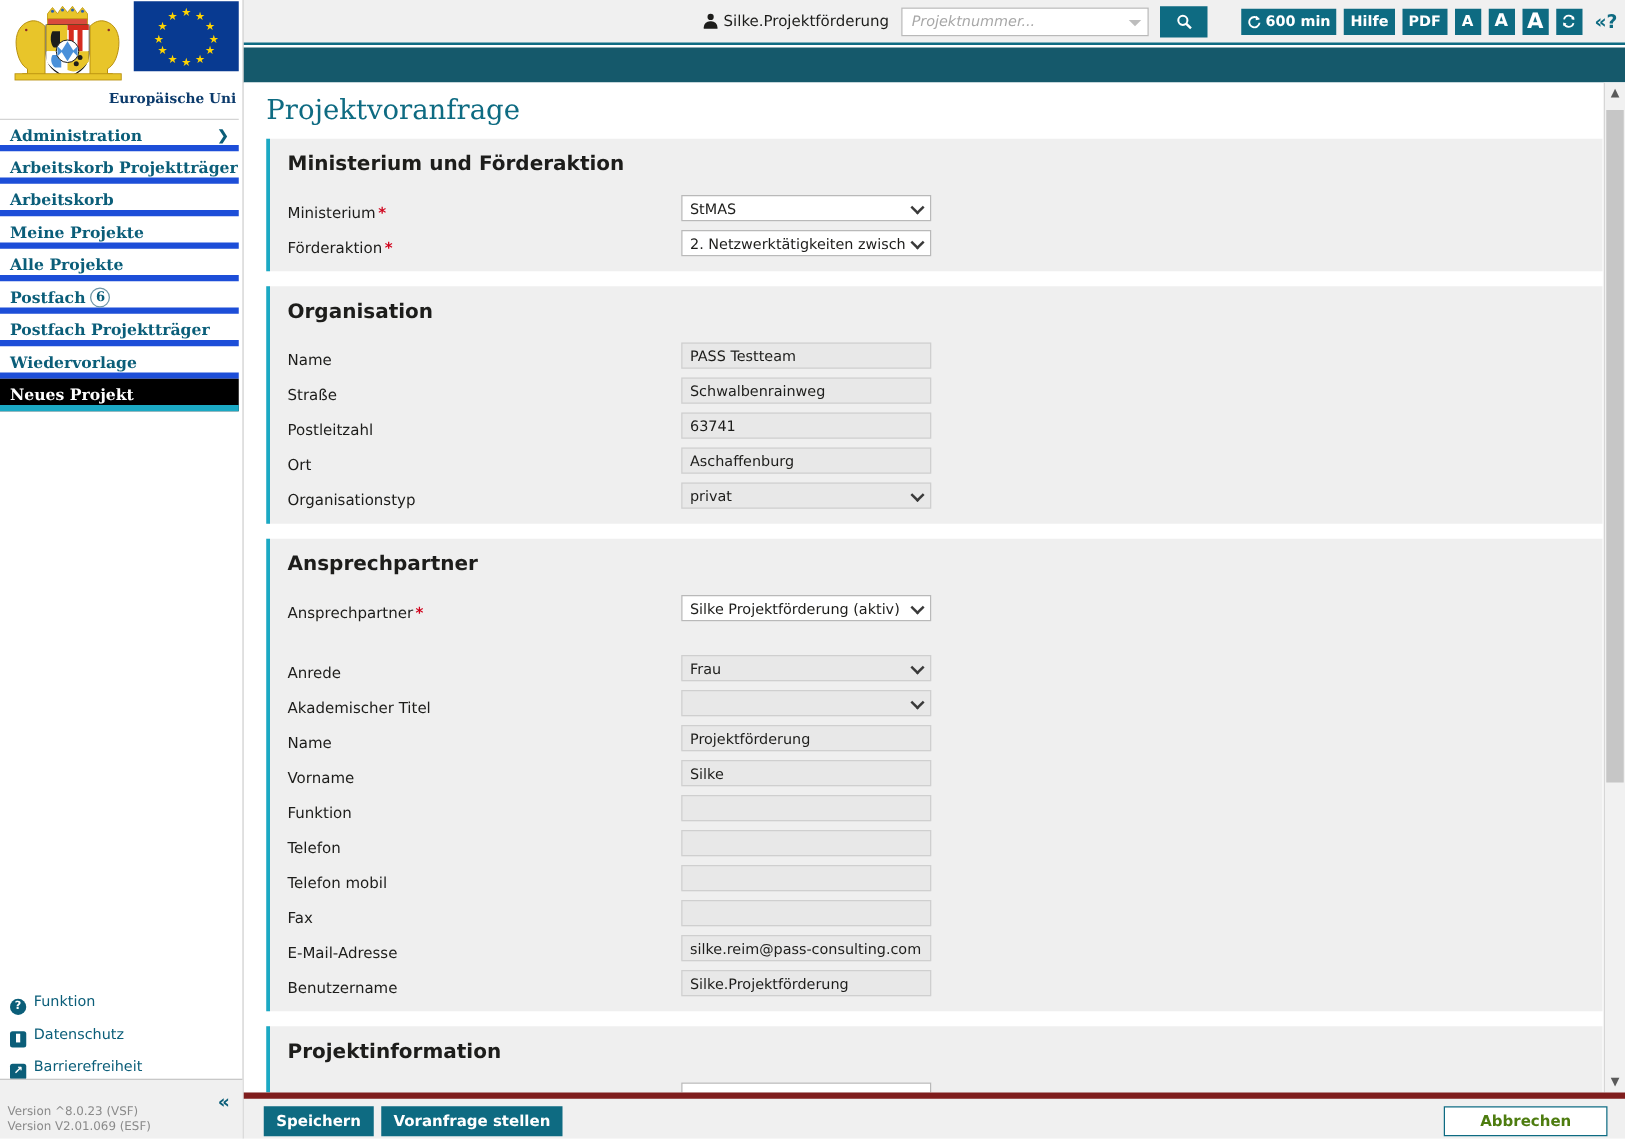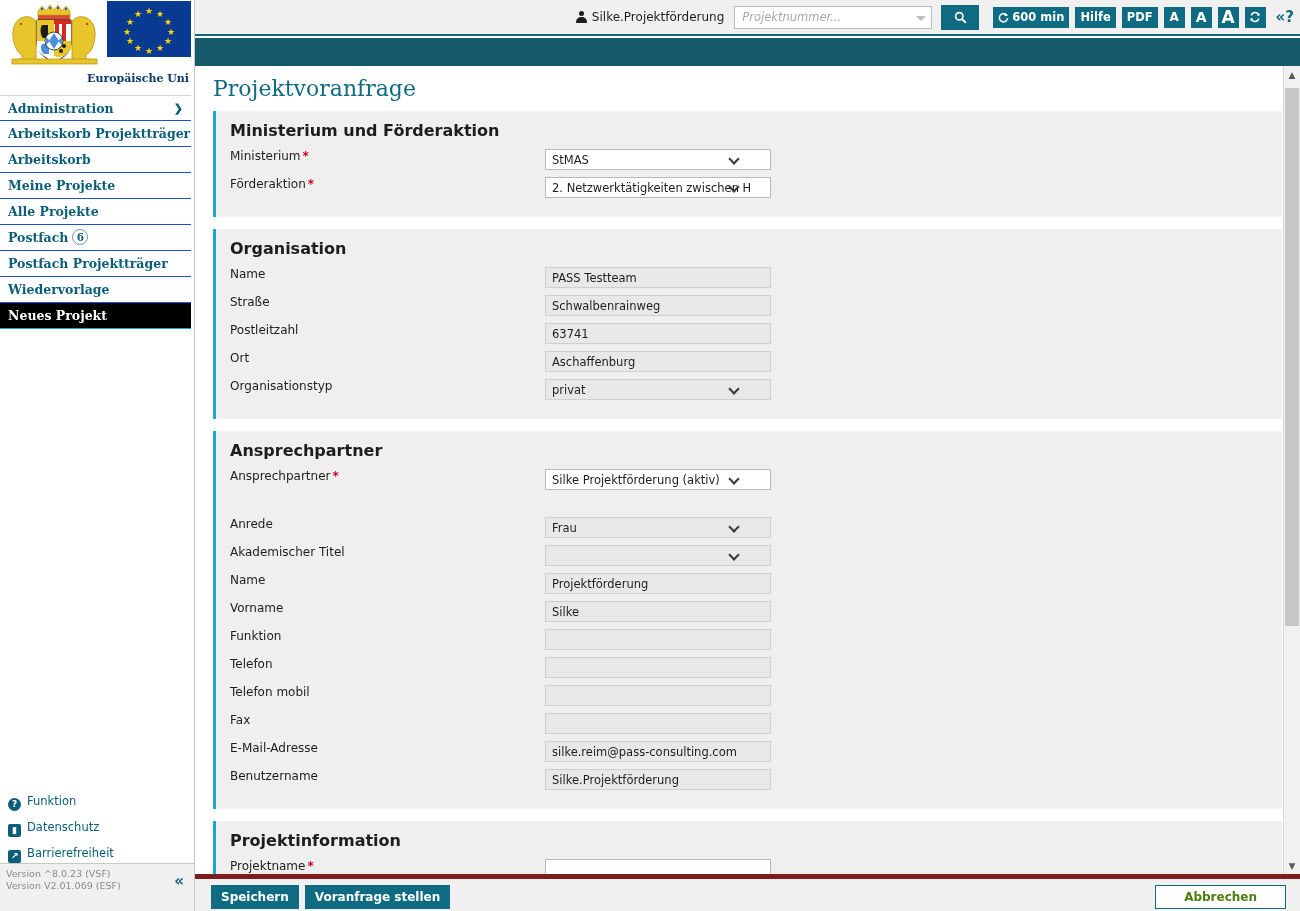--- a/index.html
+++ b/index.html
@@ -41,21 +41,21 @@
     text-align: right; padding-right: 2px;
     font-family: "DejaVu Serif", serif;
     font-weight: bold; font-size: 11px; color: #0b3a6b;
     white-space: nowrap; overflow: hidden;
   }
   #nav { position: absolute; left: 0; top: 95px; width: 191px; }
   .nav-item {
     position: relative;
     height: 26px; line-height: 26px;
     padding: 0 8px 0 8px;
-    border-bottom: 1px solid #1d4ed8;
+    border-bottom: 5px solid #1d4ed8;
     font-family: "DejaVu Serif", serif;
     font-weight: bold; font-size: 12.5px;
     color: #0b5e79;
     white-space: nowrap;
     cursor: pointer;
   }
   .nav-item.first { border-top: 1px solid #d4d4d4; }
   .nav-item.active {
     background: #000000; color: #ffffff; border-bottom-color: #1ba9c4;
   }
@@ -84,21 +84,21 @@
     vertical-align: -2px;
     background: #0b5e79; color: #ffffff;
     font-size: 9px; line-height: 13px; text-align: center;
     border-radius: 2px; font-weight: bold;
   }
   .foot-ico.round { border-radius: 50%; }
   #version-bar {
     position: absolute; left: 0; bottom: 0;
     width: 194px; height: 48px;
     background: #f0f0f0; border-top: 1px solid #c8c8c8;
-    padding: 4px 6px;
+    padding: 20px 6px;
   }
   #version-bar .vtext {
     font-size: 9.5px; color: #8a8a8a; line-height: 12px; white-space: nowrap;
   }
   #collapse-btn {
     position: absolute; right: 10px; top: 8px;
     font-size: 15px; font-weight: bold; color: #0b5e79;
     cursor: pointer; line-height: 18px;
   }
 
@@ -195,32 +195,32 @@
     margin: 0 18px 12px 18px;
     background: #efefef;
     border-left: 3px solid #1ba9c4;
     padding: 10px 14px 12px 14px;
   }
   .section-title {
     font-size: 16px; font-weight: bold; color: #1d1d1b;
     margin-bottom: 9px;
   }
   .frow {
-    display: flex; align-items: flex-start;
+    display: flex; align-items: flex-end;
     min-height: 28px;
   }
   .flabel {
     width: 315px; flex: 0 0 315px;
     font-size: 12px; color: #1d1d1b;
     white-space: nowrap;
   }
   .req { color: #d0021b; font-weight: bold; margin-left: 2px; }
   .fctl { flex: 0 0 200px; width: 200px; }
   .inp, .sel {
-    width: 226px; height: 21px;
+    width: 200px; height: 21px;
     border: 1px solid #cfcfcf;
     background: #e8e8e8;
     font-family: "DejaVu Sans", sans-serif;
     font-size: 11.5px; color: #1d1d1b;
     padding: 0 6px;
     outline: none;
   }
   .inp.white, .sel.white { background: #ffffff; border-color: #b9b9b9; }
   .selwrap { position: relative; width: 200px; }
   .sel { padding-right: 20px; }
@@ -408,21 +408,21 @@
         <span id="search-caret"></span>
       </div>
 
       <button id="search-btn">
         <svg width="13" height="13" viewBox="0 0 16 16">
           <circle cx="6.5" cy="6.5" r="4.5" fill="none" stroke="#ffffff" stroke-width="2"></circle>
           <line x1="10" y1="10" x2="14.5" y2="14.5" stroke="#ffffff" stroke-width="2.4"></line>
         </svg>
       </button>
 
-      <button class="tb-btn" style="margin-left:8px;">
+      <button class="tb-btn" style="margin-left:21px;">
         <svg width="11" height="11" viewBox="0 0 16 16">
           <path d="M13 5 A6 6 0 1 0 14 9" fill="none" stroke="#ffffff" stroke-width="2.2"></path>
           <path d="M10 1 L14.5 5 L9.6 6.2 Z" fill="#ffffff"></path>
         </svg>
         <span>600 min</span>
       </button>
 
       <button class="tb-btn">Hilfe</button>
       <button class="tb-btn">PDF</button>
       <button class="tb-btn sq a1">A</button>

